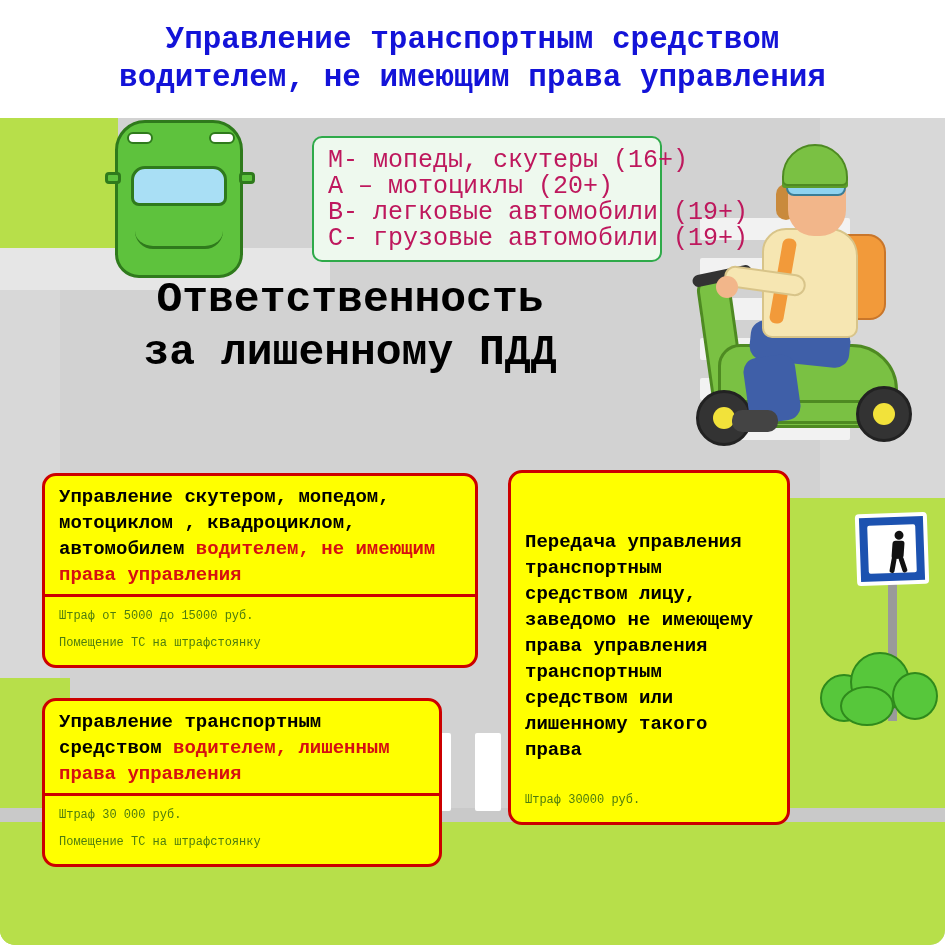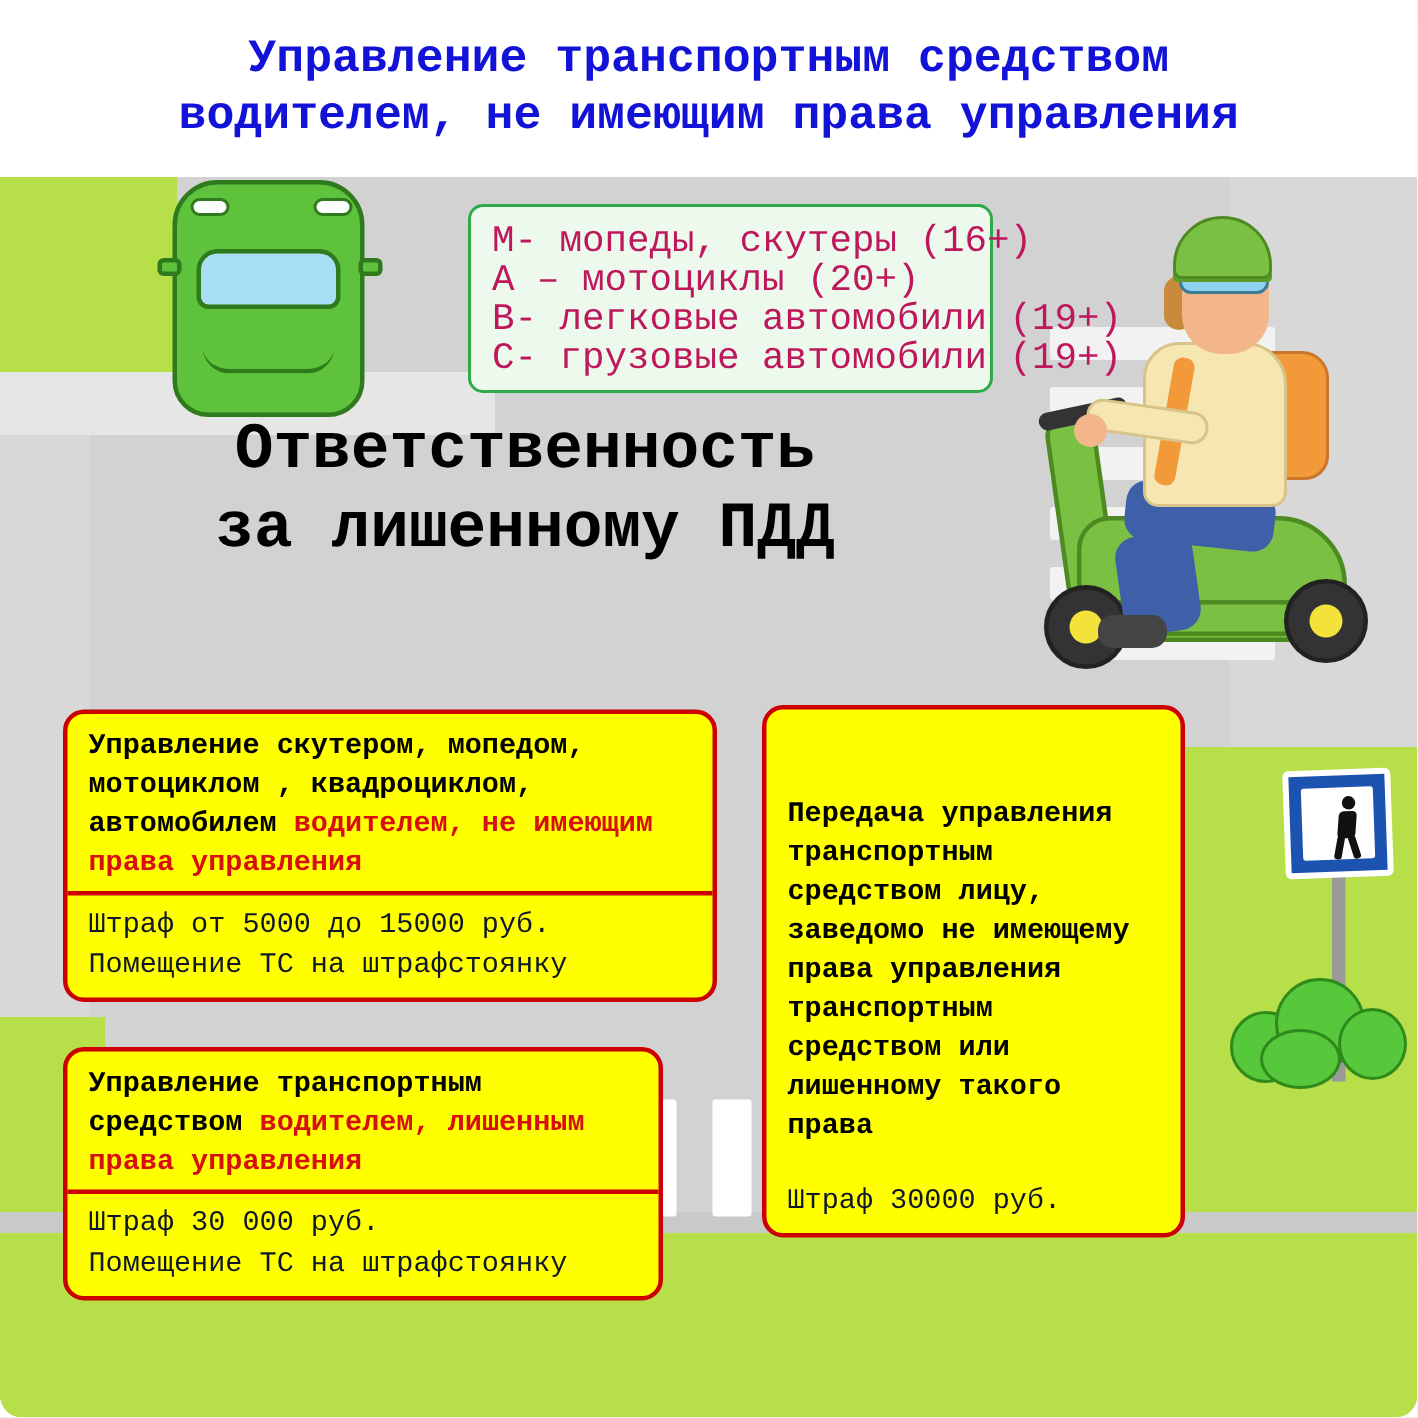--- a/index.html
+++ b/index.html
@@ -426,23 +426,23 @@
   }
   .card-text .red {
     color: #d61010;
   }
   .card-sep {
     height: 3px;
     background: #cc0000;
     margin: 2px 0 0 0;
   }
   .card-penalty {
-    font-size: 19px;
+    font-size: 12px;
     line-height: 27px;
-    color: #0f172a;
+    color: #4d7c0f;
     padding: 6px 12px 8px 14px;
   }
 
   #card-left-1 { left: 42px; top: 355px; width: 436px; }
   #card-left-2 { left: 42px; top: 580px; width: 400px; }
   #card-right  { left: 508px; top: 352px; width: 282px; }
 
   #card-right .card-text { padding-bottom: 10px; margin-top: 48px; }
   #card-right .card-penalty { padding-top: 14px; }
 </style>

